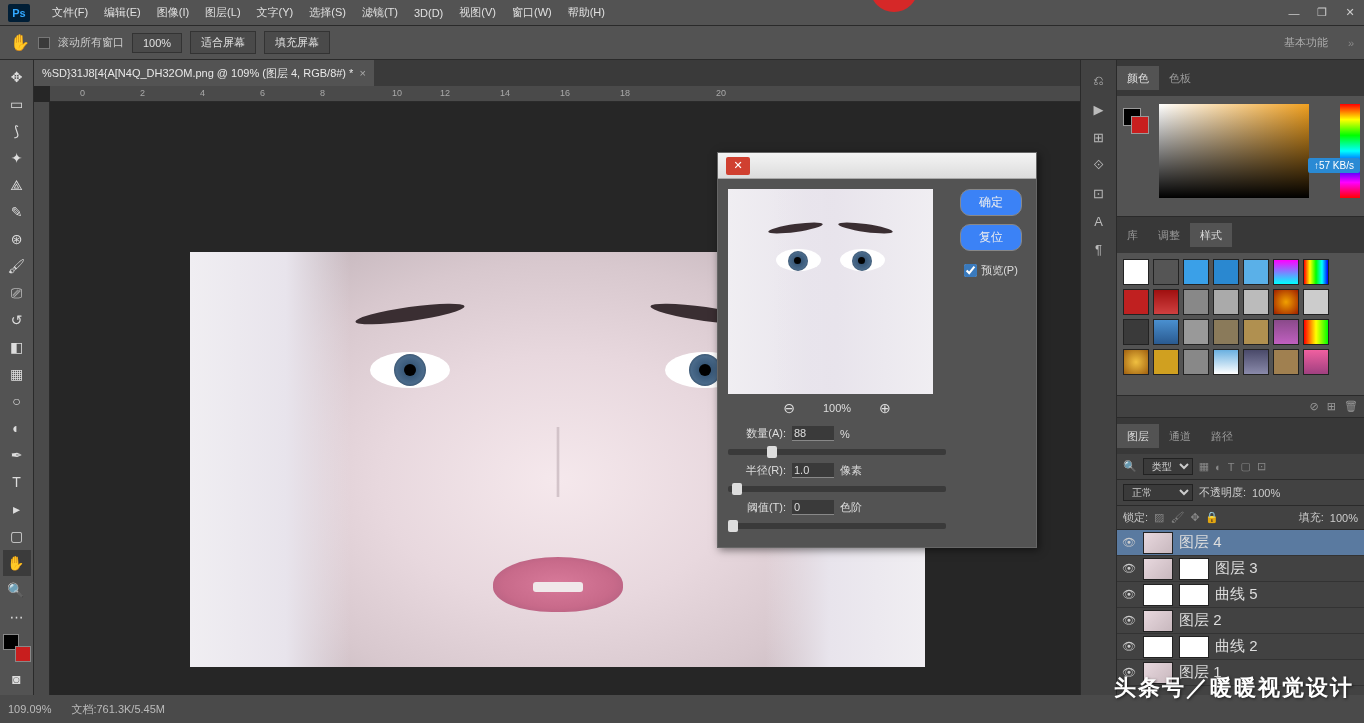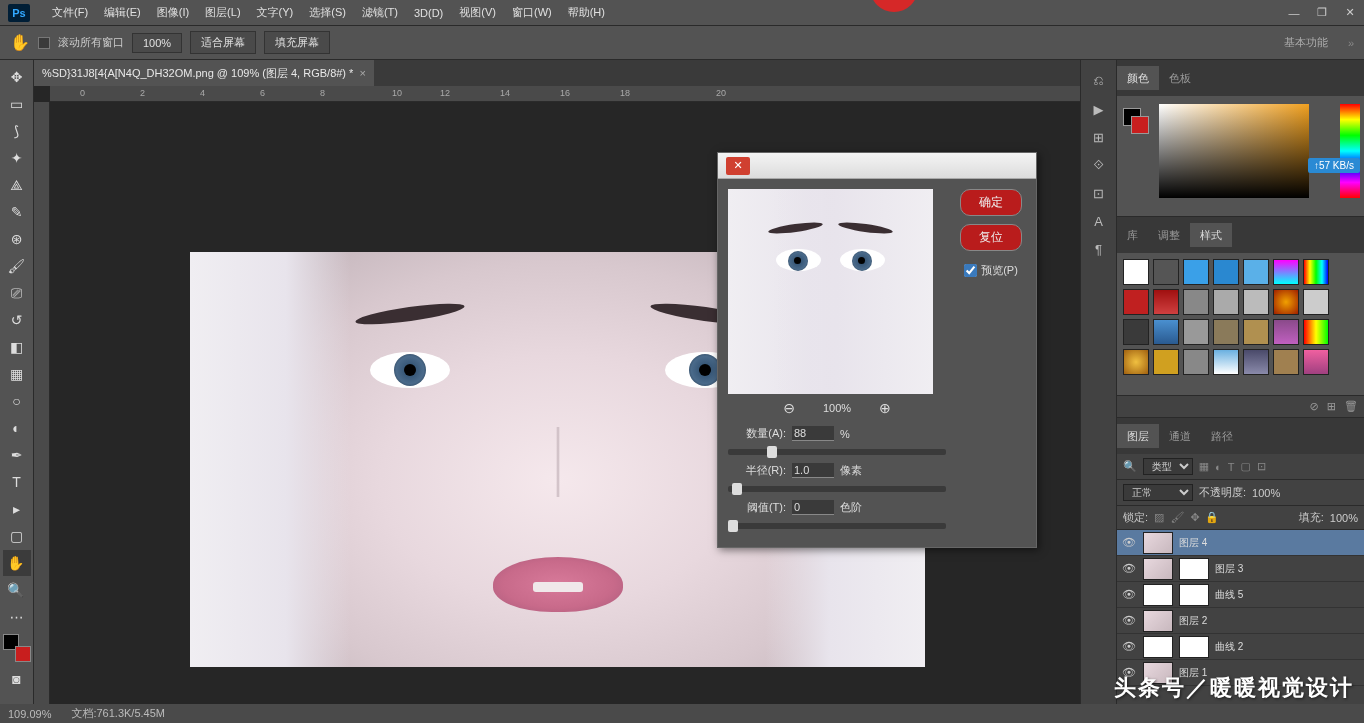--- a/index.html
+++ b/index.html
@@ -35,21 +35,21 @@
 .brow{position:absolute;width:110px;height:14px;background:#3a2e32;border-radius:50%;top:55px}
 .brow.l{left:165px;transform:rotate(-8deg)}
 .brow.r{right:165px;transform:rotate(8deg)}
 .eye{position:absolute;width:80px;height:36px;background:#fff;border-radius:50%;top:100px;overflow:hidden}
 .eye.l{left:180px}.eye.r{right:180px}
 .iris{position:absolute;width:32px;height:32px;background:radial-gradient(circle,#2a4a6a 0%,#4a6a8a 60%,#1a2a3a 100%);border-radius:50%;top:2px;left:24px}
 .pupil{position:absolute;width:12px;height:12px;background:#000;border-radius:50%;top:10px;left:10px}
 .nose{position:absolute;left:50%;top:175px;width:4px;height:70px;background:linear-gradient(90deg,transparent,#c8b8be,transparent);transform:translateX(-50%)}
 .lips{position:absolute;left:50%;bottom:55px;transform:translateX(-50%);width:130px;height:55px;background:radial-gradient(ellipse,#d87a9a 0%,#c86a8a 60%,#a85a7a 100%);border-radius:50% 50% 45% 45%}
 .teeth{position:absolute;left:50%;top:45%;transform:translateX(-50%);width:50px;height:10px;background:#f0e8ea;border-radius:3px}
-.statusbar{height:19px;background:#4a4a4a;display:flex;align-items:center;padding:0 8px;font-size:10px;color:#bbb;gap:20px;position:absolute;bottom:0;left:0;right:0}
+.statusbar{height:28px;background:#4a4a4a;display:flex;align-items:center;padding:0 8px;font-size:10px;color:#bbb;gap:20px;position:absolute;bottom:0;left:0;right:0}
 .right-panels{width:284px;background:#424242;border-left:1px solid #2a2a2a;display:flex}
 .icon-strip{width:36px;background:#424242;border-right:1px solid #2a2a2a;padding-top:6px}
 .strip-icon{width:28px;height:26px;margin:2px auto;display:flex;align-items:center;justify-content:center;color:#bbb;cursor:pointer;font-size:13px}
 .panels-col{flex:1;display:flex;flex-direction:column}
 .panel{border-bottom:1px solid #2a2a2a}
 .panel-tabs{height:36px;display:flex;align-items:center;background:#383838}
 .ptab{padding:0 10px;height:24px;display:flex;align-items:center;color:#999;cursor:pointer}
 .ptab.active{background:#535353;color:#ddd}
 .color-panel-body{height:120px;position:relative;background:#535353;padding:8px}
 .cp-fgbg{position:absolute;left:6px;top:12px;width:26px;height:26px}
@@ -65,40 +65,40 @@
 .layers-body{flex:1;background:#424242;display:flex;flex-direction:column}
 .layers-opts{padding:4px 6px;display:flex;align-items:center;gap:6px;border-bottom:1px solid #2a2a2a}
 .layers-opts select,.layers-opts input{background:#3a3a3a;border:1px solid #222;color:#ccc;padding:1px 4px;font-size:10px}
 .layers-opts .ico{color:#888;font-size:11px}
 .layer-row{height:26px;display:flex;align-items:center;padding:0 4px;border-bottom:1px solid #333;gap:6px;cursor:pointer}
 .layer-row.sel{background:#5a7aa0}
 .eye-icon{width:16px;text-align:center;color:#ccc}
 .thumb{width:30px;height:22px;background:linear-gradient(135deg,#e8d8de,#c8b8be);border:1px solid #222}
 .thumb.curve{background:#fff}
 .thumb.mask{background:#fff}
-.layer-name{color:#ddd;font-size:10px}
+.layer-name{color:#ddd;font-size:15px}
 
 .dialog{position:absolute;left:717px;top:152px;width:320px;background:#e8e8e8;border:1px solid #666;box-shadow:2px 2px 8px rgba(0,0,0,0.5);color:#333}
 .dlg-title{height:26px;background:linear-gradient(#f4f4f4,#dcdcdc);display:flex;align-items:center;padding:0 8px;border-bottom:1px solid #aaa}
 .dlg-title span{flex:1;font-size:12px}
 .dlg-close{width:24px;height:18px;background:#d04030;color:#fff;display:flex;align-items:center;justify-content:center;border-radius:2px;cursor:pointer;font-size:11px}
 .dlg-body{padding:10px;background:#535353;color:#ddd;display:flex;gap:10px}
 .dlg-left{flex:1}
 .preview{width:205px;height:205px;background:linear-gradient(135deg,#f0e8ec,#d8c8ce);position:relative;overflow:hidden;margin-bottom:6px}
 .preview .face{inset:0}
 .zoom-row{display:flex;align-items:center;justify-content:center;gap:28px;margin-bottom:10px;font-size:12px}
 .zoom-btn{cursor:pointer;font-size:14px}
 .param{display:flex;align-items:center;gap:6px;margin:8px 0}
 .param label{width:58px;text-align:right}
 .param input{width:42px;background:#3a3a3a;border:none;border-bottom:1px solid #888;color:#ddd;padding:1px 2px}
 .param .unit{width:30px}
 .slider{height:6px;background:#3a3a3a;position:relative;margin:2px 0 8px;border-radius:2px}
 .slider-thumb{position:absolute;width:10px;height:12px;background:#ddd;top:-3px;border-radius:2px;cursor:pointer}
 .dlg-right{width:70px;display:flex;flex-direction:column;gap:8px;align-items:center}
-.dlg-btn{width:62px;padding:4px 0;background:#b91c1c;border:1px solid #888;border-radius:10px;text-align:center;color:#eee;cursor:pointer;font-size:12px}
+.dlg-btn{width:62px;padding:4px 0;background:#3b82f6;border:1px solid #888;border-radius:10px;text-align:center;color:#eee;cursor:pointer;font-size:12px}
 .dlg-chk{display:flex;align-items:center;gap:4px;margin-top:4px;font-size:11px}
 .dlg-chk input{accent-color:#3a7abd}
 .red-circle{position:absolute;top:-12px;left:870px;width:48px;height:24px;background:#d62828;border-radius:0 0 24px 24px}
 .watermark{position:absolute;right:10px;bottom:20px;color:#fff;font-size:22px;font-weight:bold;text-shadow:1px 1px 3px rgba(0,0,0,0.6);letter-spacing:2px}
 .tick{position:absolute;top:2px;font-size:9px;color:#aaa}
 </style>
 </head>
 <body>
 
 <div class="red-circle"></div>

